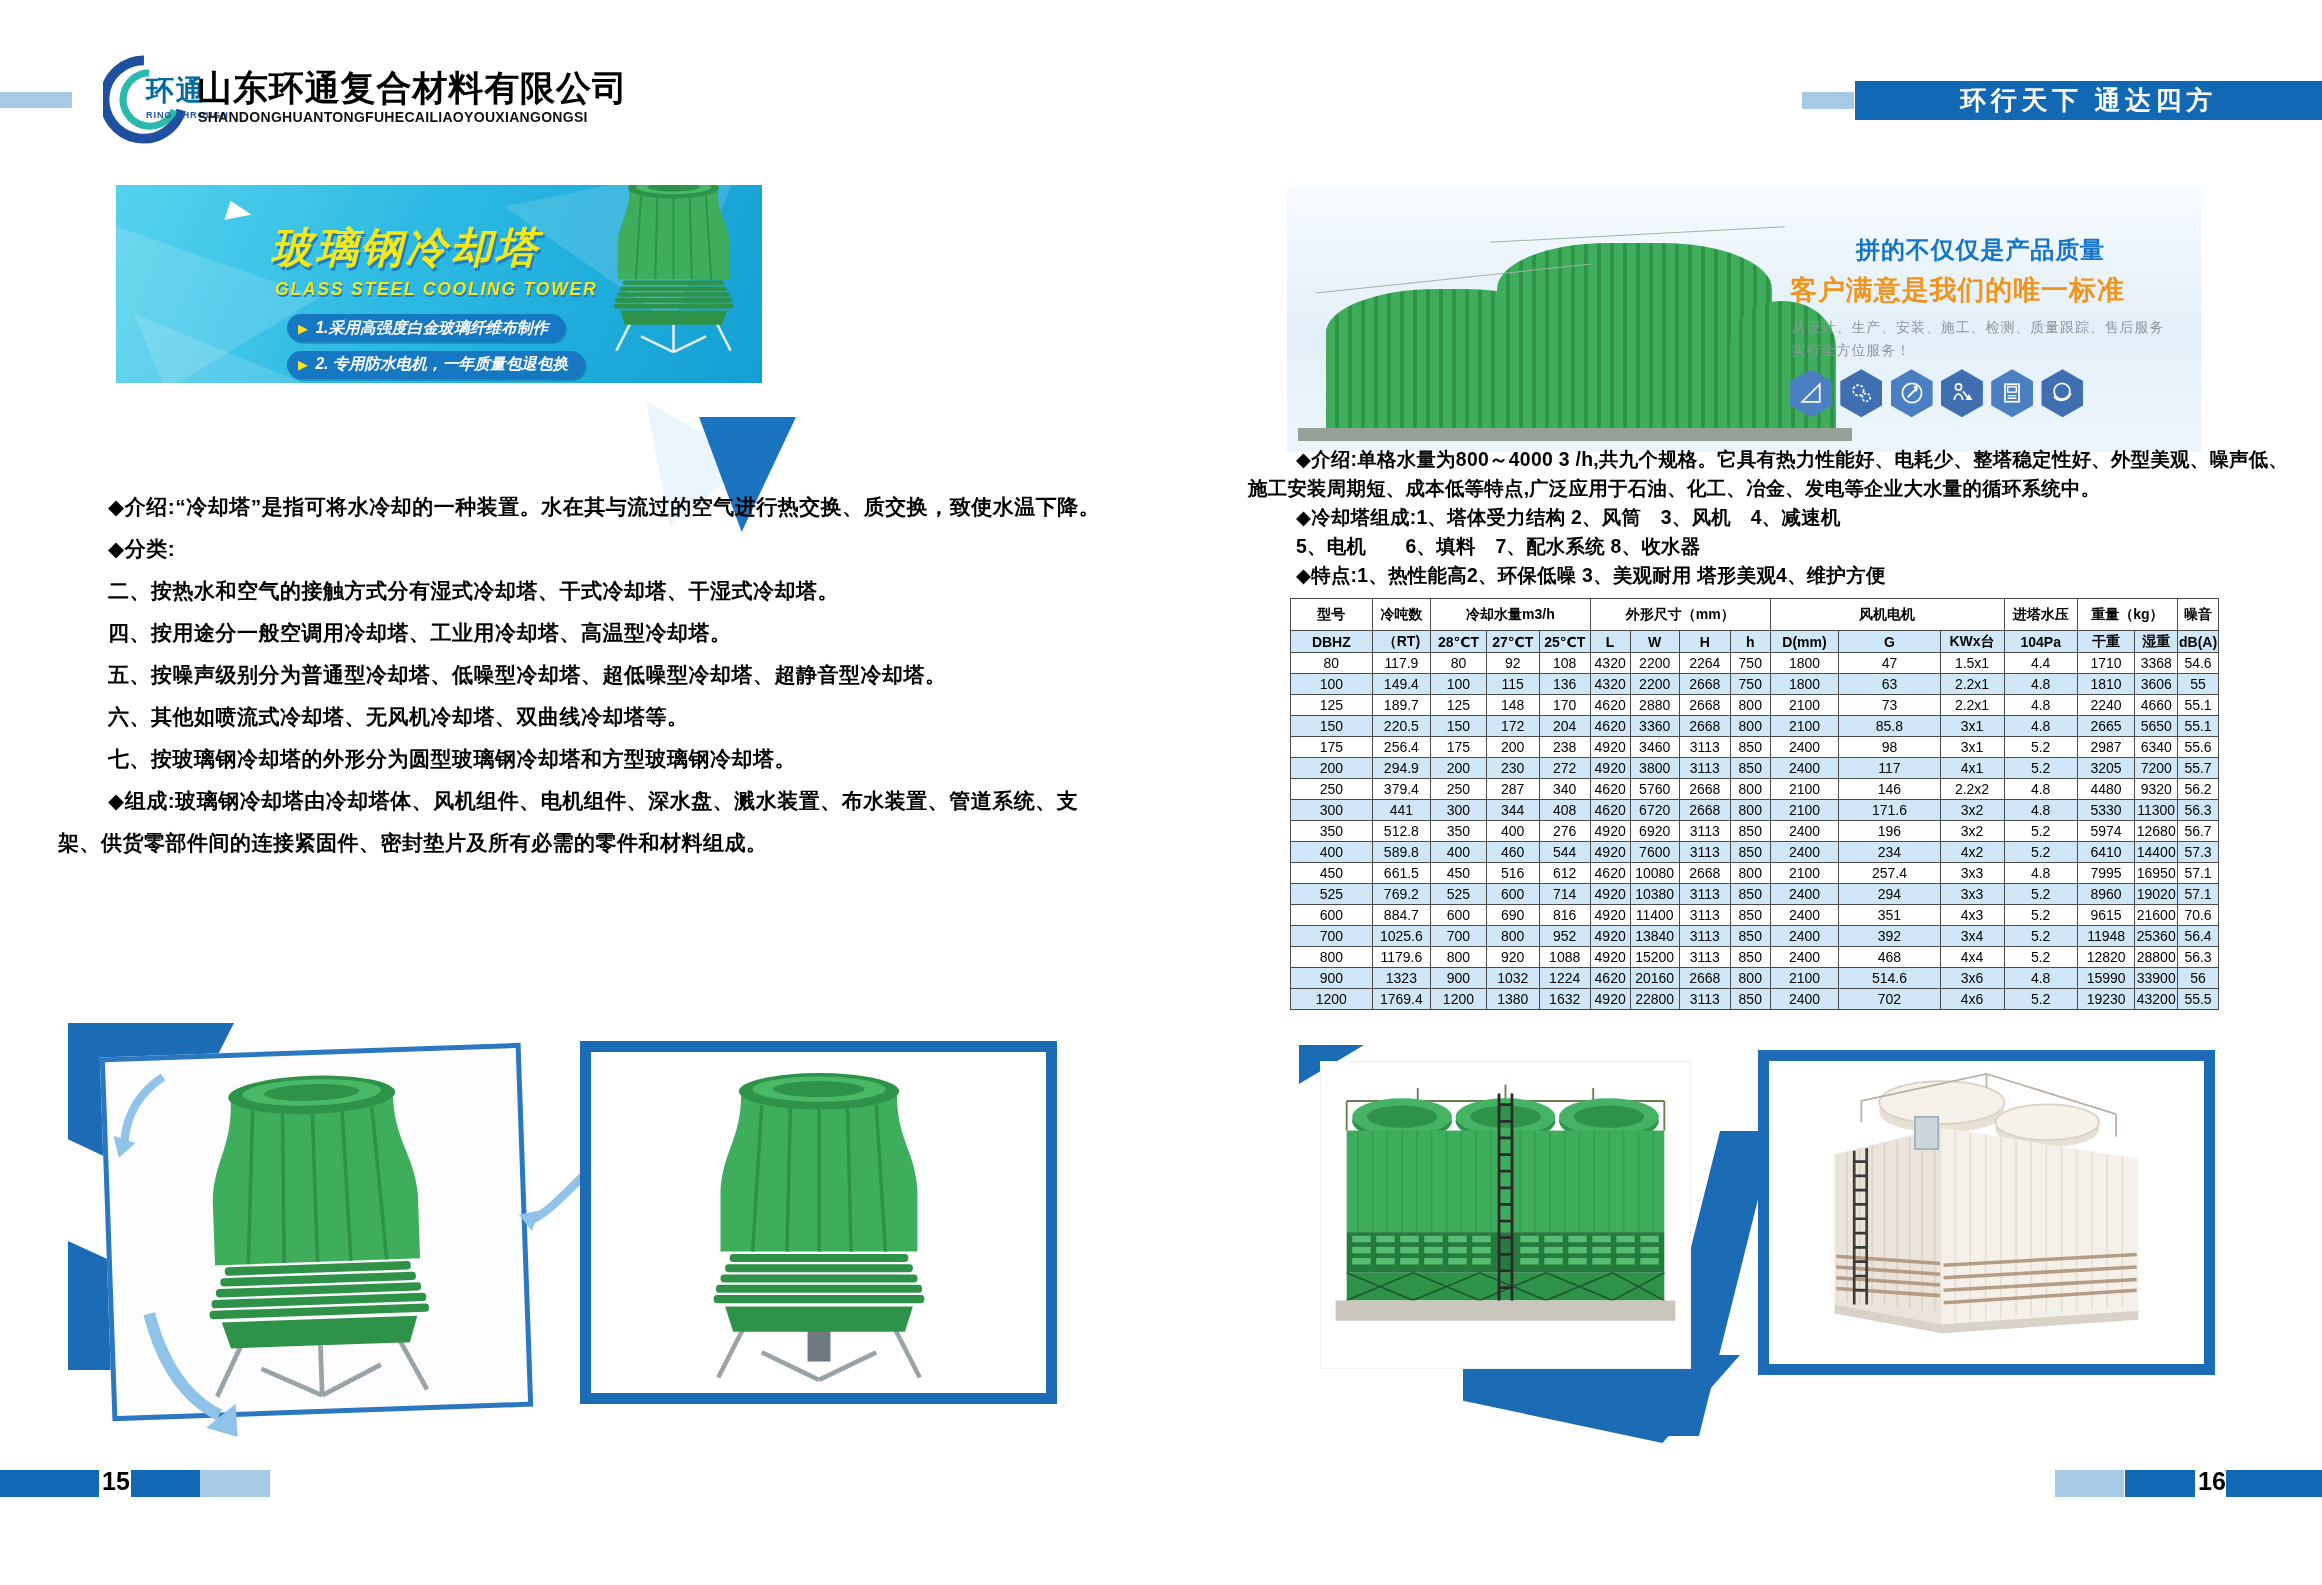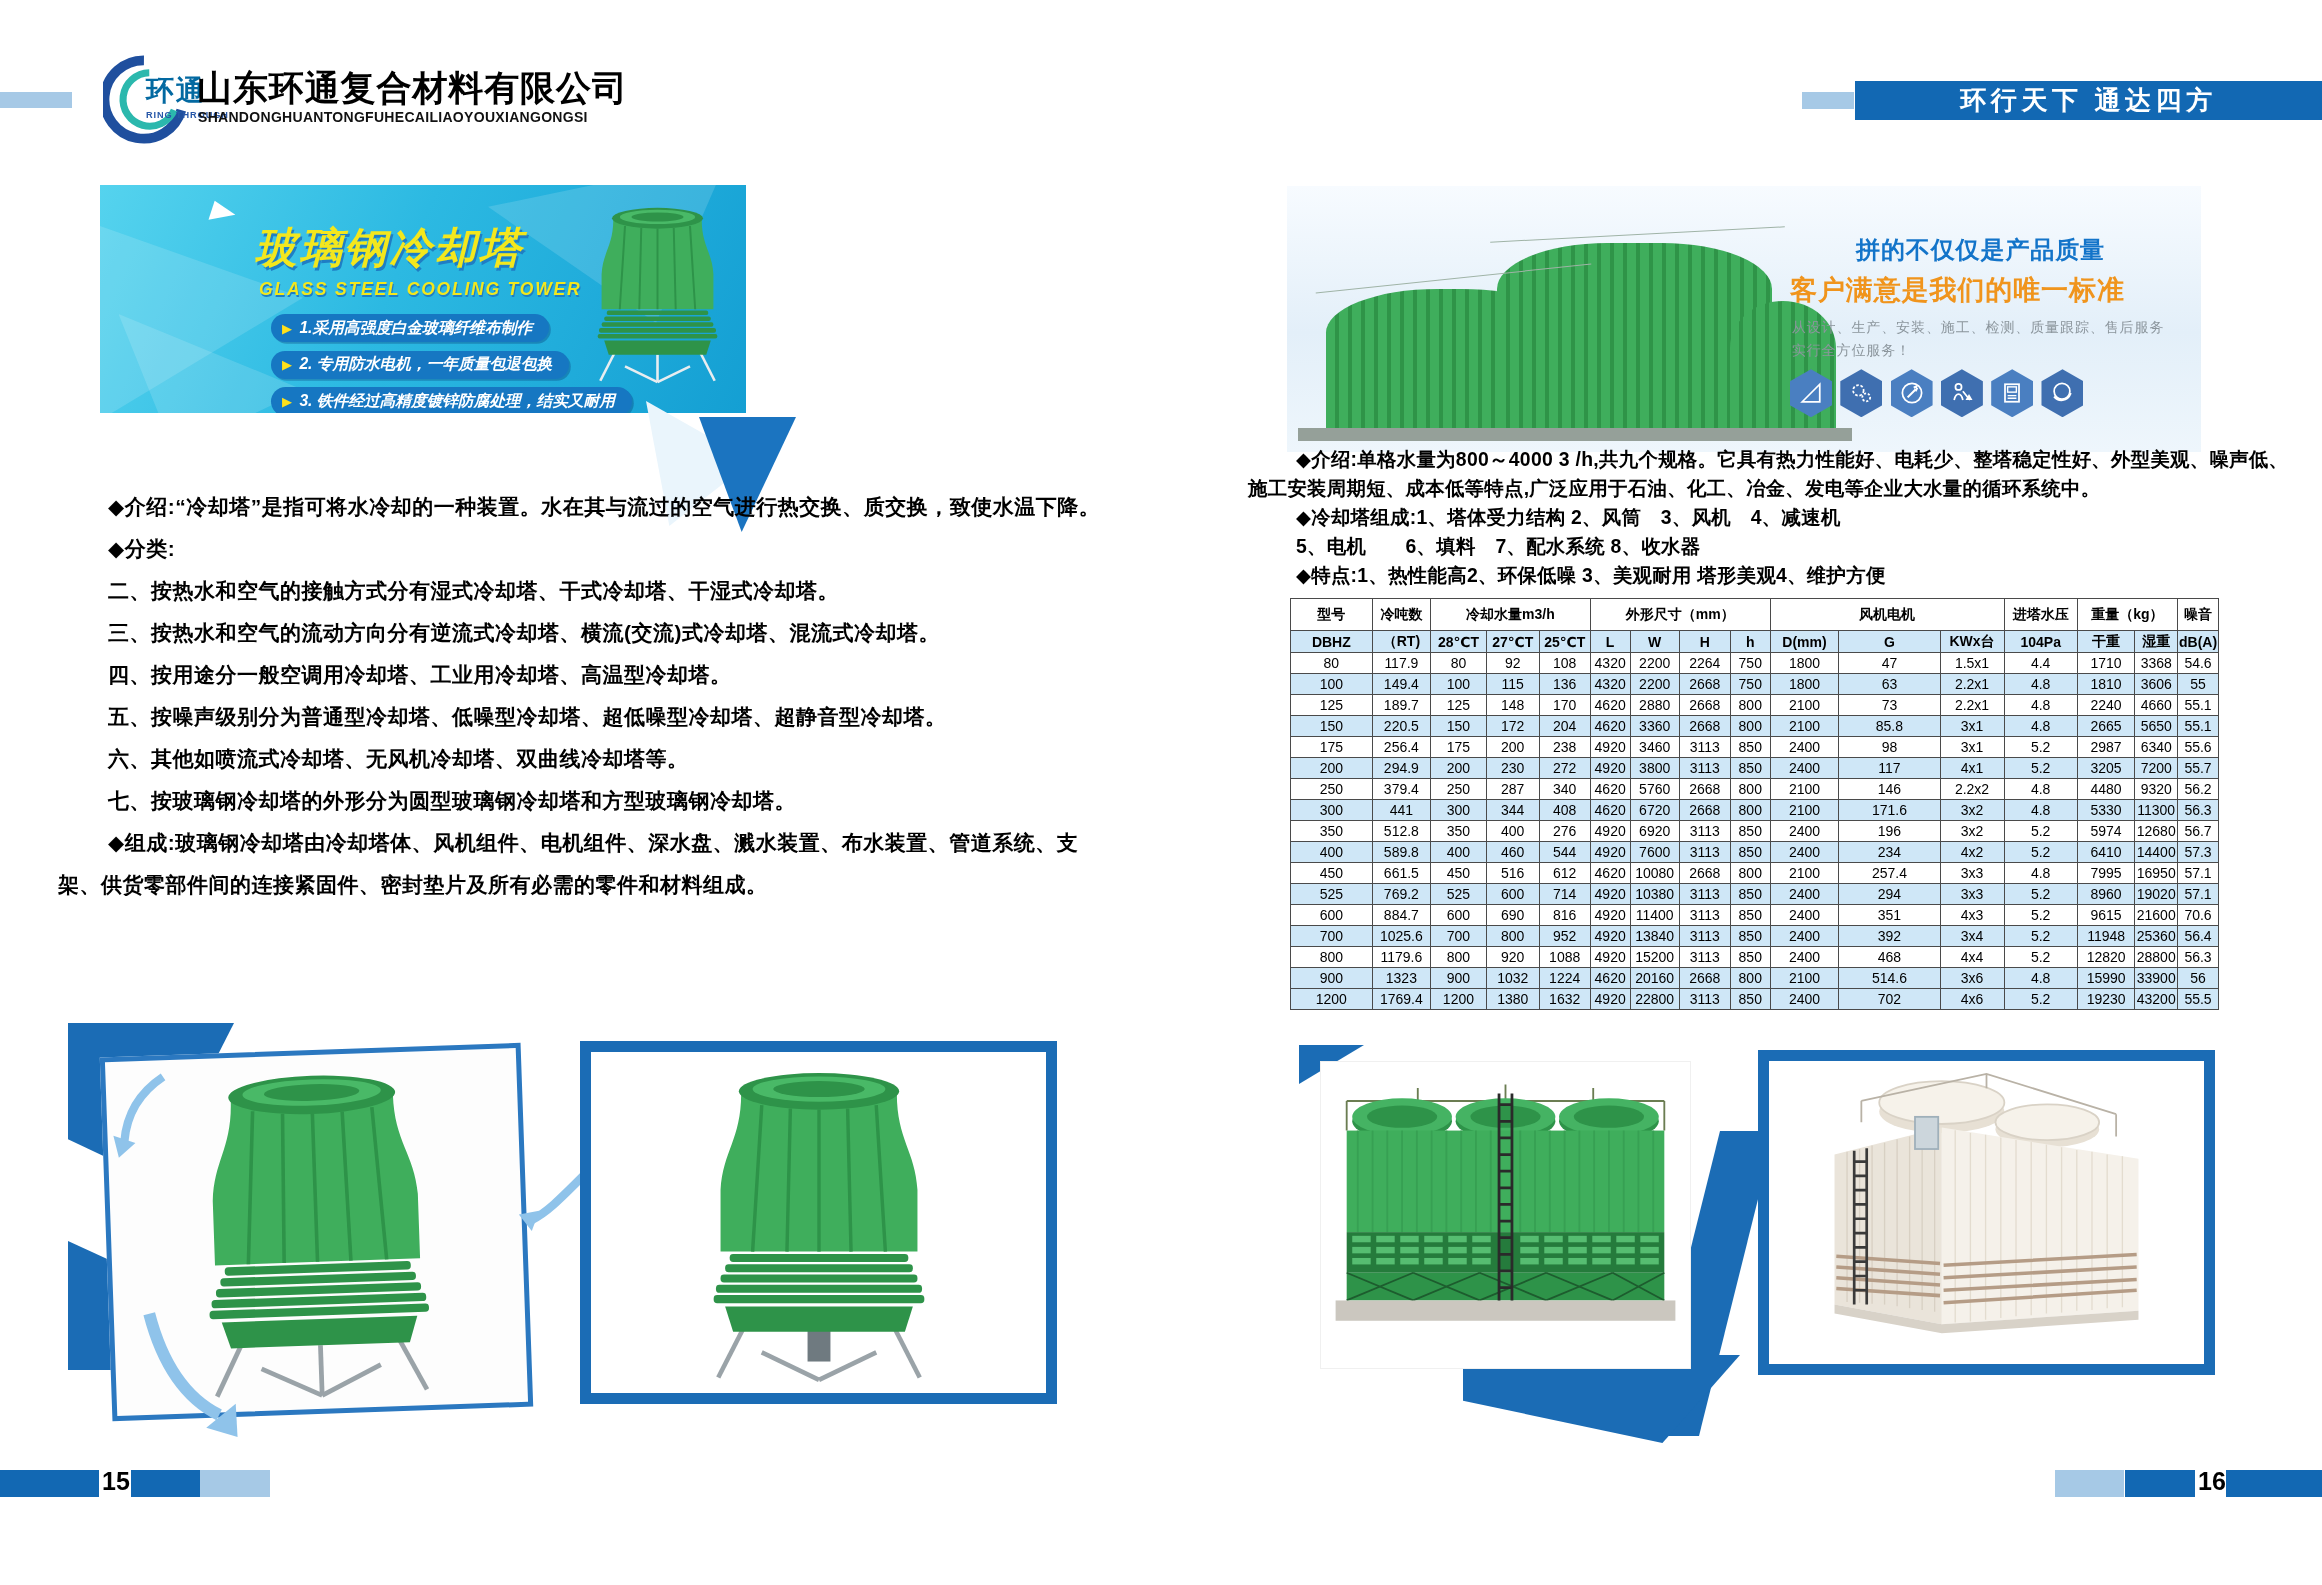--- a/index.html
+++ b/index.html
@@ -12,21 +12,21 @@
   .bar-light{background:#a6c9e6;}
   .hdr-bar-left{left:0;top:92px;width:72px;height:15.7px;}
   .hdr-bar-right{left:1802px;top:92px;width:52px;height:16.6px;}
   .slogan-bar{left:1855px;top:81px;width:467px;height:39px;display:flex;align-items:center;justify-content:center;}
   .slogan-bar span{color:#fff;font-size:26px;font-weight:700;letter-spacing:4.6px;}
   .logo{left:103px;top:55px;width:89px;height:89px;}
   .company-cn{left:197px;top:65px;font-size:35px;font-weight:700;letter-spacing:0.9px;color:#000;}
   .company-en{left:198px;top:109px;font-size:14px;font-weight:600;letter-spacing:0.3px;color:#111;}
 
   
-  .banner{left:100px;top:185px;width:646px;height:228px;overflow:hidden;
+  .banner{left:116px;top:185px;width:646px;height:198px;overflow:hidden;
           background:linear-gradient(115deg,#55d3ee 0%,#2cb9e2 45%,#149fd3 100%);}
   .tri{position:absolute;background:rgba(255,255,255,.14);}
   .banner-title{position:absolute;left:155px;top:35px;font-size:42px;font-weight:900;font-style:italic;
                 color:#f3e71d;letter-spacing:2.8px;text-shadow:1.8px 2.8px 0 #1f7ec4;}
   .banner-sub{position:absolute;left:159px;top:94px;font-size:17.5px;font-weight:800;font-style:italic;
               color:#f3e71d;letter-spacing:1.8px;text-shadow:0.9px 1.8px 0 #1f7ec4;}
   .bullets{position:absolute;left:171px;top:129px;}
   .pill{display:block;width:fit-content;background:#1677c2;color:#fff;border-radius:14.8px;
         padding:3.7px 16.6px 3.7px 11px;margin-bottom:8.3px;font-size:15.7px;font-weight:700;font-style:italic;
         box-shadow:1.8px 1.8px 0 rgba(10,60,120,.35);}
@@ -169,21 +169,20 @@
       <ellipse cx="110" cy="28" rx="40" ry="7" fill="#2e9349"></ellipse>
     </svg>
   </div>
   <div class="abs deco-tri-w"></div>
   <div class="abs deco-tri-b"></div>
 
   <div class="abs ltext">
     <p>◆介绍:“冷却塔”是指可将水冷却的一种装置。水在其与流过的空气进行热交换、质交换，致使水温下降。</p>
     <p>◆分类:</p>
     <p>二、按热水和空气的接触方式分有湿式冷却塔、干式冷却塔、干湿式冷却塔。</p>
-    <p>三、按热水和空气的流动方向分有逆流式冷却塔、横流(交流)式冷却塔、混流式冷却塔。</p>
     <p>四、按用途分一般空调用冷却塔、工业用冷却塔、高温型冷却塔。</p>
     <p>五、按噪声级别分为普通型冷却塔、低噪型冷却塔、超低噪型冷却塔、超静音型冷却塔。</p>
     <p>六、其他如喷流式冷却塔、无风机冷却塔、双曲线冷却塔等。</p>
     <p>七、按玻璃钢冷却塔的外形分为圆型玻璃钢冷却塔和方型玻璃钢冷却塔。</p>
     <p>◆组成:玻璃钢冷却塔由冷却塔体、风机组件、电机组件、深水盘、溅水装置、布水装置、管道系统、支架、供货零部件间的连接紧固件、密封垫片及所有必需的零件和材料组成。</p>
   </div>
 
   <div class="abs p1-decor-top"></div>
   <div class="abs p1-decor-bot"></div>
 

